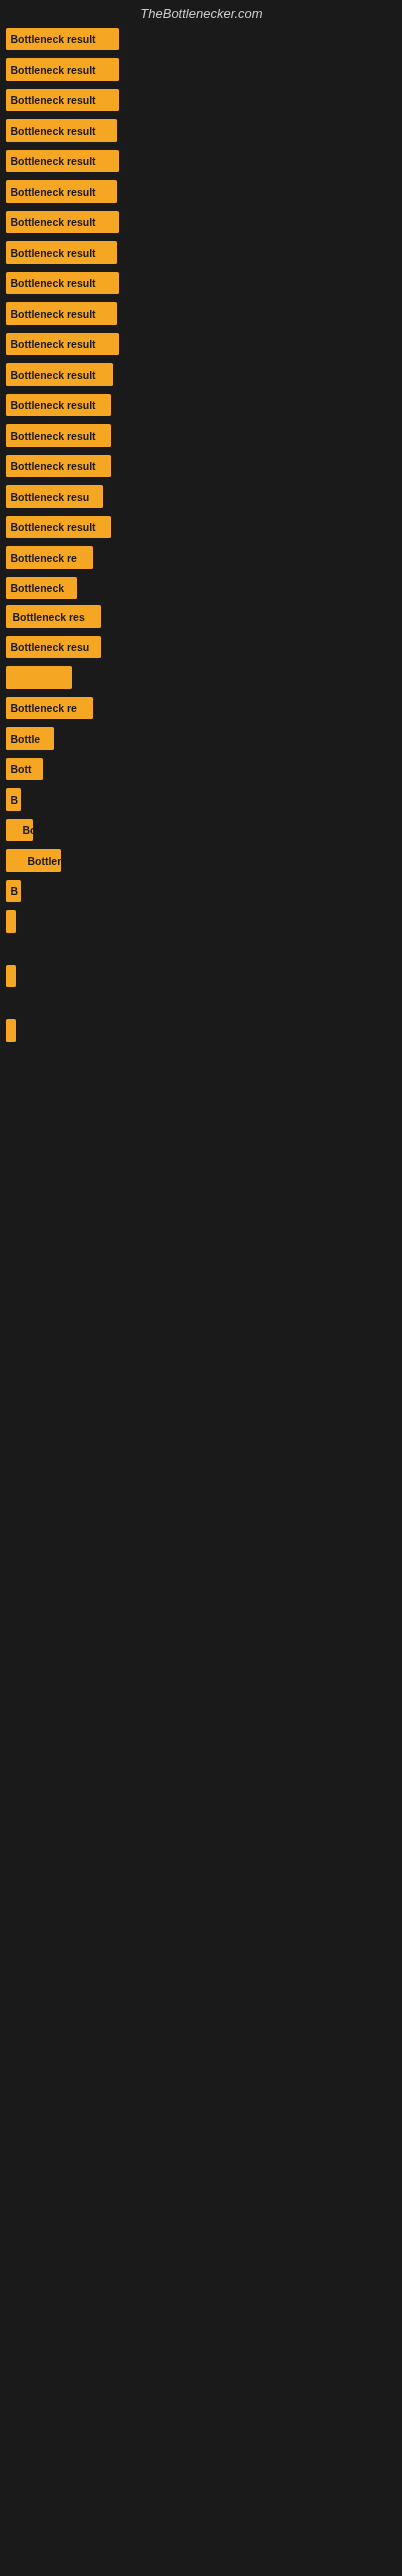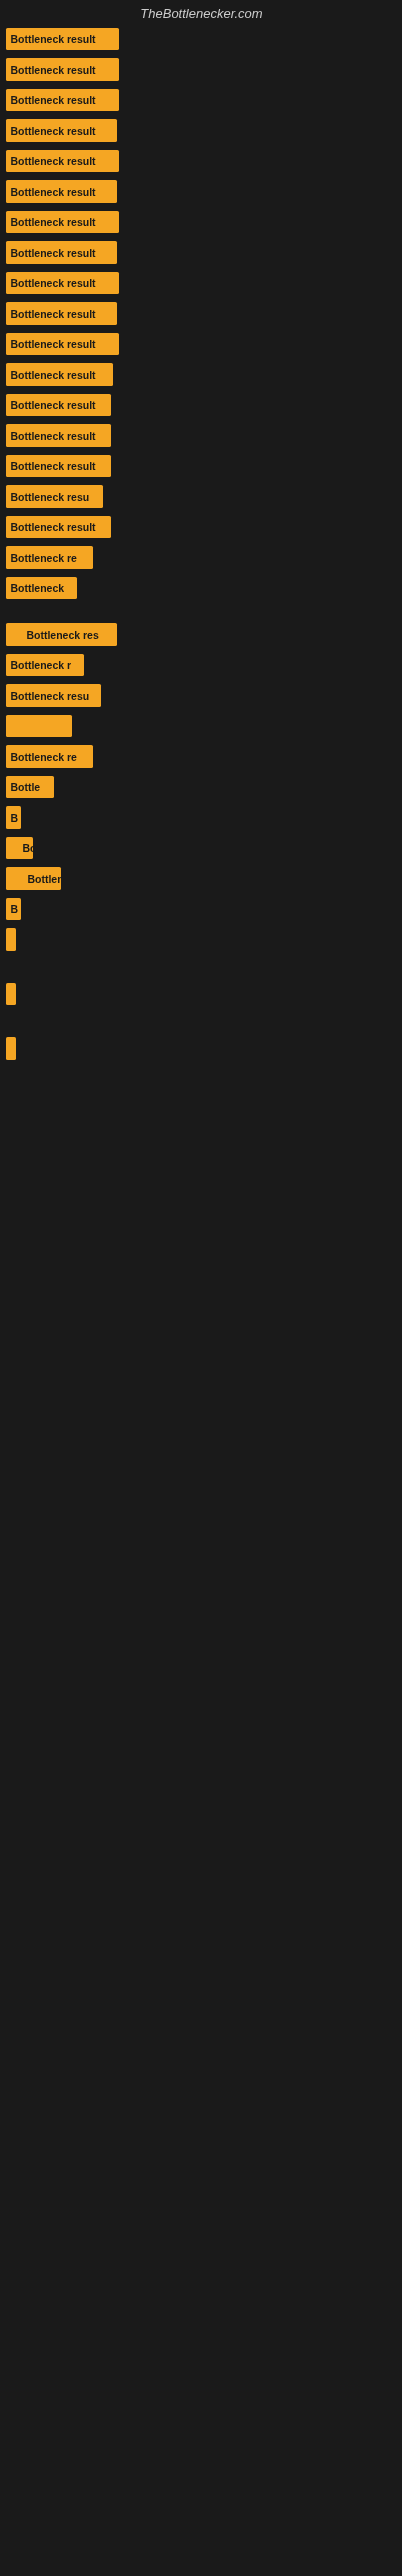--- a/index.html
+++ b/index.html
@@ -113,53 +113,53 @@
     <div style="margin-bottom: 8px;">
       <div style="background-color: rgb(245, 166, 35); height: 22.5px; width: 105px; display: flex; align-items: center; padding-left: 4px; border-radius: 1.6px; overflow: hidden; white-space: nowrap;">
         <span style="color: rgb(26, 26, 26); font-size: 10.5px; font-weight: bold;">Bottleneck result</span>
       </div>
     </div>
     <div style="margin-bottom: 8px;">
       <div style="background-color: rgb(245, 166, 35); height: 22.5px; width: 87px; display: flex; align-items: center; padding-left: 4px; border-radius: 1.6px; overflow: hidden; white-space: nowrap;">
         <span style="color: rgb(26, 26, 26); font-size: 10.5px; font-weight: bold;">Bottleneck re</span>
       </div>
     </div>
-    <div style="margin-bottom: 24px;">
+    <div style="margin-bottom: 6px;">
       <div style="background-color: rgb(245, 166, 35); height: 22.5px; width: 71px; display: flex; align-items: center; padding-left: 4px; border-radius: 1.6px; overflow: hidden; white-space: nowrap;">
         <span style="color: rgb(26, 26, 26); font-size: 10.5px; font-weight: bold;">Bottleneck</span>
       </div>
     </div>
     <div style="margin-bottom: 8px;">
-      <div style="background-color: rgb(245, 166, 35); height: 22.5px; width: 111px; display: flex; align-items: center; padding-left: 20px; border-radius: 1.6px; overflow: hidden; white-space: nowrap;">
+      <div style="background-color: rgb(245, 166, 35); height: 22.5px; width: 95px; display: flex; align-items: center; padding-left: 6px; border-radius: 1.6px; overflow: hidden; white-space: nowrap;">
         <span style="color: rgb(26, 26, 26); font-size: 10.5px; font-weight: bold;">Bottleneck res</span>
-      </div>
-    </div>
-    <div style="margin-bottom: 8px;">
-      <div style="background-color: rgb(245, 166, 35); height: 22.5px; width: 78px; display: flex; align-items: center; padding-left: 4px; border-radius: 1.6px; overflow: hidden; white-space: nowrap;">
-        <span style="color: rgb(26, 26, 26); font-size: 10.5px; font-weight: bold;">Bottleneck r</span>
       </div>
     </div>
     <div style="margin-bottom: 8px;">
       <div style="background-color: rgb(245, 166, 35); height: 22.5px; width: 95px; display: flex; align-items: center; padding-left: 4px; border-radius: 1.6px; overflow: hidden; white-space: nowrap;">
         <span style="color: rgb(26, 26, 26); font-size: 10.5px; font-weight: bold;">Bottleneck resu</span>
       </div>
     </div>
     <div style="margin-bottom: 8px;">
       <div style="background-color: rgb(245, 166, 35); height: 22.5px; width: 66px; display: flex; align-items: center; padding-left: 4px; border-radius: 1.6px; overflow: hidden; white-space: nowrap;">
         <span style="color: rgb(26, 26, 26); font-size: 10.5px; font-weight: bold; margin-top: 44px;">Bottlenec</span>
       </div>
     </div>
     <div style="margin-bottom: 8px;">
       <div style="background-color: rgb(245, 166, 35); height: 22.5px; width: 87px; display: flex; align-items: center; padding-left: 4px; border-radius: 1.6px; overflow: hidden; white-space: nowrap;">
         <span style="color: rgb(26, 26, 26); font-size: 10.5px; font-weight: bold;">Bottleneck re</span>
       </div>
     </div>
     <div style="margin-bottom: 8px;">
       <div style="background-color: rgb(245, 166, 35); height: 22.5px; width: 48px; display: flex; align-items: center; padding-left: 4px; border-radius: 1.6px; overflow: hidden; white-space: nowrap;">
         <span style="color: rgb(26, 26, 26); font-size: 10.5px; font-weight: bold;">Bottle</span>
+      </div>
+    </div>
+    <div style="margin-bottom: 8px;">
+      <div style="background-color: rgb(245, 166, 35); height: 22.5px; width: 37px; display: flex; align-items: center; padding-left: 4px; border-radius: 1.6px; overflow: hidden; white-space: nowrap;">
+        <span style="color: rgb(26, 26, 26); font-size: 10.5px; font-weight: bold;">Bott</span>
       </div>
     </div>
     <div style="margin-bottom: 8px;">
       <div style="background-color: rgb(245, 166, 35); height: 22.5px; width: 14.5px; display: flex; align-items: center; padding-left: 4px; border-radius: 1.6px; overflow: hidden; white-space: nowrap;">
         <span style="color: rgb(26, 26, 26); font-size: 10.5px; font-weight: bold;">B</span>
       </div>
     </div>
     <div style="margin-bottom: 8px;">
       <div style="background-color: rgb(245, 166, 35); height: 22.5px; width: 27px; display: flex; align-items: center; padding-left: 16px; border-radius: 1.6px; overflow: hidden; white-space: nowrap;">
         <span style="color: rgb(26, 26, 26); font-size: 10.5px; font-weight: bold;">Bot</span>

